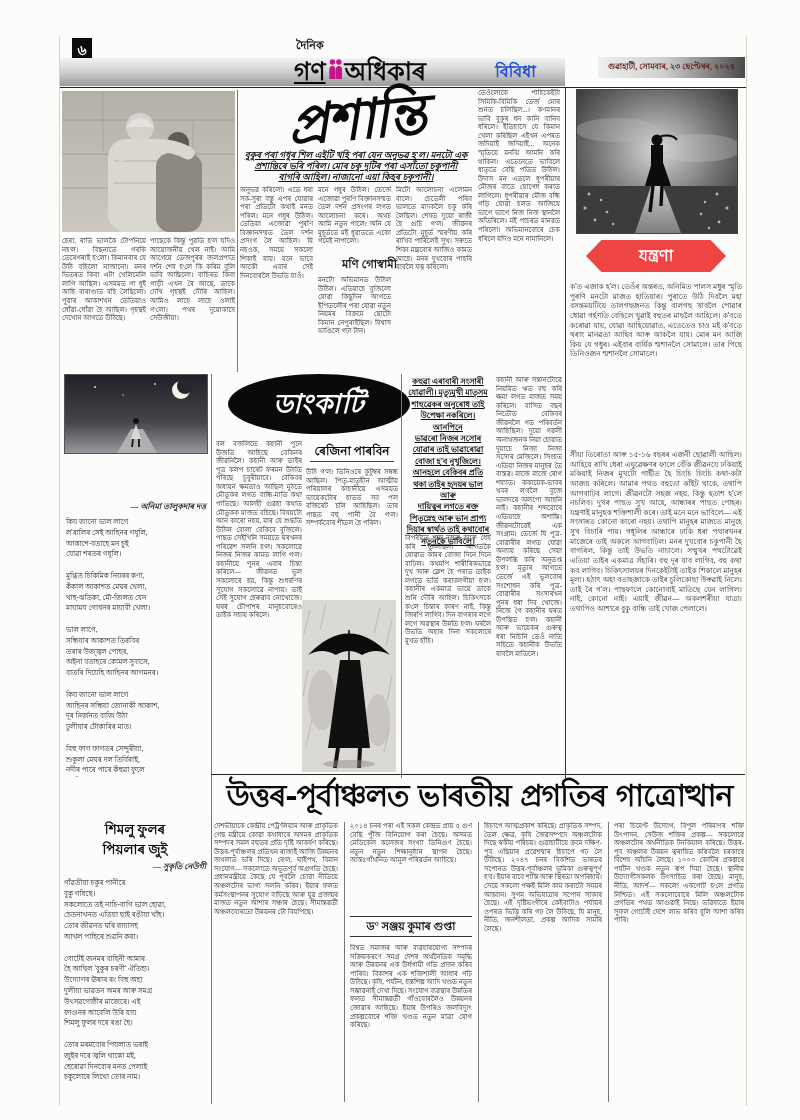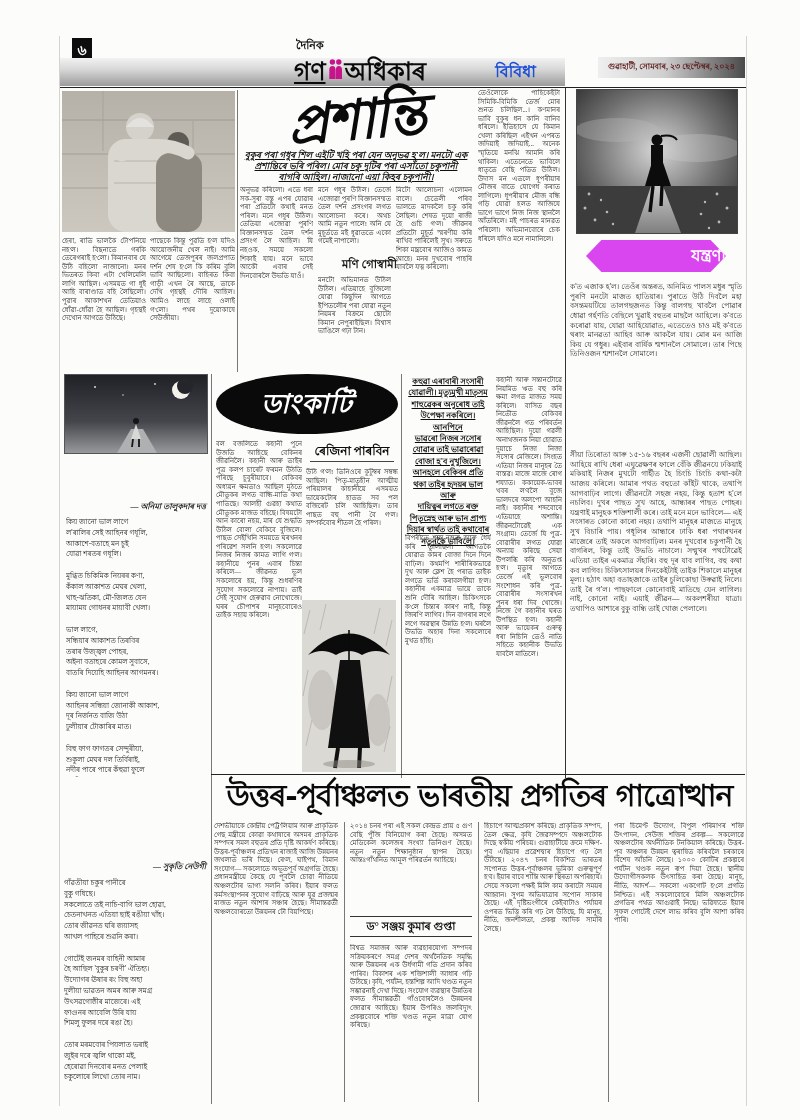--- a/index.html
+++ b/index.html
@@ -9,21 +9,21 @@
   .body-lg{font:7.4px/1.3 "Liberation Serif",serif;text-align:justify;color:#1c1c1c;overflow:hidden;}
   .poem{font:7.2px/1.5 "Liberation Serif",serif;color:#1c1c1c;white-space:pre-line;overflow:hidden;}
   .pre{white-space:pre-line;}
   .vr{background:#777;width:1px;}
   .hr{background:#222;height:1px;}
   .grad-bar{background:linear-gradient(180deg,#f2f2f2 0%,#d8d8d8 40%,#9b9b9b 100%);}
   .grad-bar-r{background:linear-gradient(90deg,#efefef 0%,#cfcfcf 45%,#4a4a4a 100%);}
   .headline-main{font:italic bold 55px/1 "DejaVu Serif",serif;color:#0a0a0a;transform:rotate(-5deg);text-align:center;letter-spacing:-2px;}
   .lede{font:italic bold 9px/11px "Liberation Serif",serif;text-align:center;text-decoration:underline;color:#101010;}
   .byline-c{font:bold 11.5px/1.2 "Liberation Serif",serif;text-align:center;color:#0c0c0c;}
-  .banner-hex{background:#d946ef;color:#fff;font:bold 16px/32px "Liberation Serif",serif;text-align:right;
+  .banner-hex{background:#ef4444;color:#fff;font:bold 16px/32px "Liberation Serif",serif;text-align:center;
     clip-path:polygon(11% 0,89% 0,100% 50%,89% 100%,11% 100%,0 50%);}
   .ellipse{background:#0a0a0a;border-radius:50%;color:#fff;text-align:center;font:italic bold 27px/60px "DejaVu Serif",serif;letter-spacing:1px;}
   .pq{font:bold 8px/11.4px "Liberation Serif",serif;text-align:center;text-decoration:underline;color:#0d0d0d;}
   .sec-title{font:bold 13.5px/1.45 "Liberation Serif",serif;text-align:center;color:#0b0b0b;}
   .sec-by{font:italic bold 8px/1.2 "Liberation Serif",serif;text-align:right;color:#222;}
   .headline-b{font:bold 30px/1.2 "DejaVu Serif",serif;text-align:center;color:#0a0a0a;letter-spacing:-1px;}
 </style>
 </head>
 <body>
 
@@ -194,21 +194,21 @@
 কিয় জানো ভাল লাগে
 আহিনৰ সন্ধিয়া জোনাকী আকাশ,
 দূৰ নিৰ্জনত বাজি উঠা
 ঢুলীয়াৰ টোকাৰিৰ মাত।
 
 বিহু ফাগ ফাগতৰ সেন্দুৰীয়া,
 শুকুলা মেঘৰ দল তিৰ্বিৰাই,
 নদীৰ পাৰে পাৰে কঁহুৱা ফুলে
 গধূলিক কৰে মায়াময়।</div>
 
-  <div class="abs ellipse" style="left:216px;top:374px;width:182px;height:60px;font-style:italic;">ডাংকাটি</div>
+  <div class="abs ellipse" style="left:228px;top:374px;width:182px;height:60px;font-style:italic;">ডাংকাটি</div>
 
   <div class="abs body" style="left:216px;top:440px;width:86px;height:338px;">বল বজলিতে কহানী পুনে উজতি আহিছে বেকিনৰ জীৱনিলৈ। কহানী আৰু তাইৰ পুত্ৰ কলপ চাৰেট ফৰমন উঠতি পৰিছে চুবুৰীয়াবে। বেকিবৰ অধ্যয়ন ক্ষমতাও আছিল মুঠতে মৌতুকৰ লগত বান্ধি-মাতি কথা পাতিছে। আলহী গুৱহা কথাত মৌতুকক মাজত বহিছে। বিষয়টো আন কাৰো নহয়, মাৰ যে শুদ্ধতি উঠিল বোলা বেকিবে বুজিলে। পাছত সেইখিনি সময়তে ঘৰখনৰ পৰিৱেশ সলনি হ'ল। সকলোৱে নিজৰ নিজৰ কামত লাগি গ'ল। কহানীয়ে পুনৰ এবাৰ চিন্তা কৰিলে— জীৱনত ভুল সকলোৰে হয়, কিন্তু শুধৰণিৰ সুযোগ সকলোৱে নাপায়। তাই সেই সুযোগ হেৰুৱাব নোখোজে। ঘৰৰ চৌপাশৰ মানুহবোৰেও তাইক সহায় কৰিলে।</div>
 
   <div class="abs" style="left:306px;top:444px;width:92px;font:bold 12px/1.2 'Liberation Serif',serif;text-align:center;color:#0b0b0b;">ৰেজিনা পাৰবিন</div>
   <div class="abs" style="left:310px;top:461px;width:84px;height:1px;background:#444;"></div>
   <div class="abs body" style="left:306px;top:468px;width:92px;height:128px;">উঠি গ'ল! তিনিওৰে কুটুম্বৰ সম্বন্ধ আছিল। পিতৃ-মাতৃহীন আত্মীয় পৰিয়ালৰ কাহানীয়ে এসময়ত ভায়েকটোৰ হাতত সব পল বজিৰেট চলি আহিছিল। তাৰ পাছত বহু পানী বৈ গ'ল। সম্পৰ্কবোৰ শীতল হৈ পৰিল।</div>
 
   <div class="abs" style="left:302px;top:600px;width:94px;height:172px;">
     <svg width="94" height="172" viewBox="0 0 94 172">
       <rect width="94" height="172" fill="#dbd9d4"></rect>
@@ -246,20 +246,22 @@
 দায়িত্বৰ লগতে ৰক্ত
 পিতৃস্নেহ আৰু ভান প্ৰাপ্য
 দিয়াৰ স্বাৰ্থত তাই কথাবোৰ
 নতুনকৈ ভাবিলে।</div>
   <div class="abs body" style="left:405px;top:534px;width:86px;height:244px;">বিপৰীতে শান্ত-নম্ৰত আৰু ধৈৰ্য কৰি তুলিছিল। আগতকৈ যোৱাত কামৰ বোজা দিনে দিনে বাঢ়িল। কথমপি শাৰীৰিকভাৱে দুখ আৰু ক্লেশ হৈ পৰাত তাইক লগতে ভৰ্তি কৰাবলগীয়া হ'ল। কহানীৰ একমাত্ৰ ভায়ে তাকে শুনি দৌৰি আহিল। চিকিৎসকে ক'লে চিন্তাৰ কাৰণ নাই, কিন্তু জিৰণি লাগিব। দিন বাগৰাৰ লগে লগে অৱস্থাৰ উন্নতি হ'ল। ঘৰলৈ উভতি অহাৰ দিনা সকলোৰে মুখত হাঁহি।</div>
   <div class="abs body" style="left:496px;top:376px;width:66px;height:402px;">কহানী আৰু সন্তানটোৱে নিয়মিত ঋত বহু কৰি ক্ষমা লগত মাজত সময় কৰিলে। বাসিত বছৰ নিতৌত বেকিবৰ জীৱনলৈ গত পৰিবৰ্তন আহিছিল। দুয়ো গৱলী অনাথজনক নিয়া হোৱাত দুয়াচে নিজা নিজা সসোৰ মেজিলে। সিংহত এতিয়া নিজৰ মানুহৰ তৈ বাস্তৱ। মাজে মাজে ৰোগ শয্যাত। ককায়েক-ভাবৰ খবৰ ল'বলৈ বুজে ভালদৰে অলপো আহনি নাই। কহানীৰ শব্দবোৰে এতিয়াহে অশান্তি। জীৱনটোৱেই এক সংগ্ৰাম। তেৰ্জে যি পুত্ৰ-বোৱাৰীৰ লগত যোৱা অন্যায় কৰিছে সেয়া উপলব্ধি কৰি অনুতপ্ত হ'ল। মৃত্যুৰ আগতে তেৰ্জে এই ভুলবোৰ সংশোধন কৰি পুত্ৰ-বোৱাৰীৰ সংসাৰখন পুনৰ ধৰা দিব খোজে। নিজে গৈ কহানীৰ ঘৰত উপস্থিত হ'ল। কহানী আৰু ভায়েকৰ গুৰুত্ব ধৰা নিচিনি তেওঁ নাতি সহিতে কহানীক উভতি যাবলৈ মাতিলে।</div>
 
   <div class="abs hr" style="left:211px;top:774px;width:534px;"></div>
   <div class="abs headline-b" style="left:214px;top:778px;width:531px;">উত্তৰ-পূৰ্বাঞ্চলত ভাৰতীয় প্ৰগতিৰ গাত্ৰোত্থান</div>
 
+  <div class="abs sec-title pre" style="left:64px;top:820px;width:142px;">শিমলু ফুলৰ
+পিয়লাৰ জুই</div>
   <div class="abs sec-by" style="left:64px;top:862px;width:142px;">— সুকৃতি নেউগী</div>
   <div class="abs poem" style="left:64px;top:878px;width:142px;height:224px;">গাঁৱতীয়া চকুৰ পানীৰে
 বুকু গধিছে।
 সকলোতে তই নাচি-বাগি ভাল হোৱা,
 চেতনাখনত এতিয়া ছাই ৰঙীয়া খাঁহ।
 তোৰ জীৱনত ঘৰি জয়াসহ
 আখল পাহিৰে শুৱনি কৰা।
 
 গোটেই জনমৰ বাহিনী আমাৰ
 হৈ আছিল 'বুকুৰ চৰণী' ঐতিহ্য।

